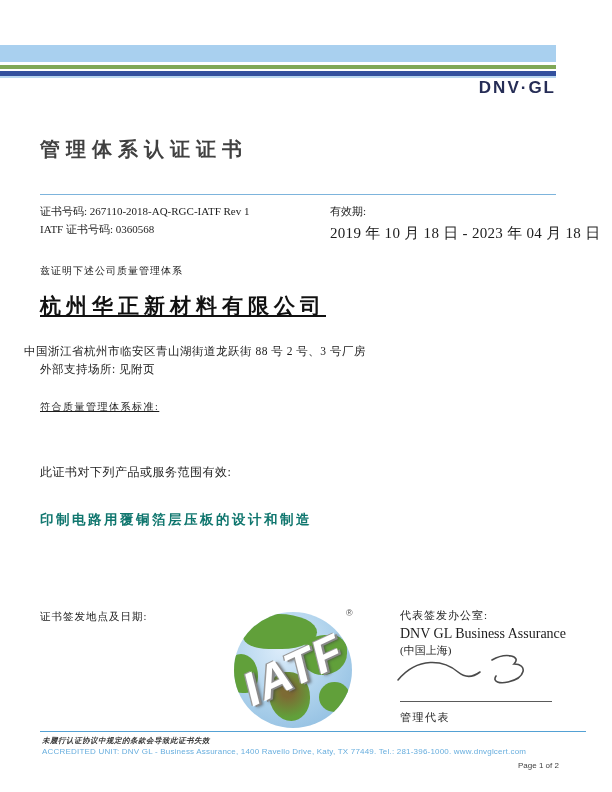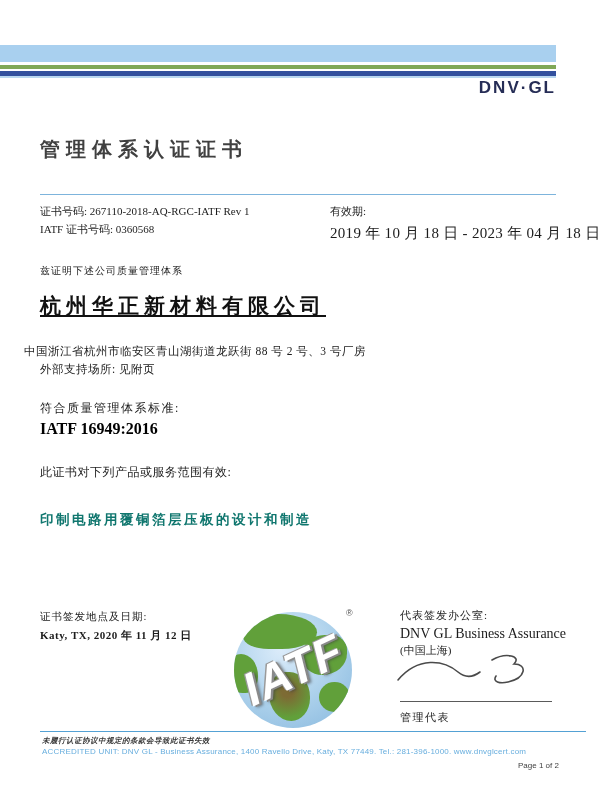--- a/index.html
+++ b/index.html
@@ -32,21 +32,21 @@
   .valid-value { left:330px; top:224px; font-size:15px; letter-spacing:0.3px; }
   
   .statement { left:40px; top:264px; font-size:10px; letter-spacing:1px; }
   .company-name {
     position:absolute; left:40px; top:292px;
     font-size:21px; font-weight:bold; letter-spacing:5px; color:#111;text-decoration:underline;
   }
   .addr1 { left:24px; top:344px; font-size:11.5px; letter-spacing:0.5px; }
   .addr2 { left:40px; top:362px; font-size:11.5px; letter-spacing:0.5px; }
   
-  .std-label  { left:40px; top:400px; font-size:12px; letter-spacing:1.5px; }
+  .std-label  { left:40px; top:400px; font-size:10px; letter-spacing:1.5px;text-decoration:underline; }
   .std-value  { position:absolute; left:40px; top:420px; font-size:16px; font-weight:bold; color:#000; }
   .scope-label{ left:40px; top:464px; font-size:12px; letter-spacing:0.5px;text-align:center; }
   .scope-value{
     position:absolute; left:40px; top:511px;
     font-size:13.5px; font-weight:bold; letter-spacing:2.5px; color:#0f766e;
   }
   
   .issue-label { left:40px; top:610px; font-size:10.5px; letter-spacing:1px; }
   .issue-value { position:absolute; left:40px; top:628px; font-size:11px; font-weight:bold; letter-spacing:0.5px; }
   
@@ -120,27 +120,25 @@
   </div>
   <div class="line valid-label">有效期:</div>
   <div class="line valid-value">2019 年 10 月 18 日 - 2023 年 04 月 18 日</div>
 
   <div class="line statement">兹证明下述公司质量管理体系</div>
   <div class="company-name">杭州华正新材料有限公司</div>
   <div class="line addr1">中国浙江省杭州市临安区青山湖街道龙跃街 88 号 2 号、3 号厂房</div>
   <div class="line addr2">外部支持场所: 见附页</div>
 
   <div class="line std-label">符合质量管理体系标准:</div>
-  <div class="std-value">IATF 16949:2016</div>
 
   <div class="line scope-label">此证书对下列产品或服务范围有效:</div>
   <div class="scope-value">印制电路用覆铜箔层压板的设计和制造</div>
 
   <div class="line issue-label">证书签发地点及日期:</div>
-  <div class="issue-value">Katy, TX, 2020 年 11 月 12 日</div>
 
   <div class="globe">
     <div class="blob b1"></div>
     <div class="blob b2"></div>
     <div class="blob b3"></div>
     <div class="blob b4"></div>
     <div class="blob b5"></div>
     <div class="iatf-word">IATF</div>
   </div>
   <div class="reg-mark">®</div>

